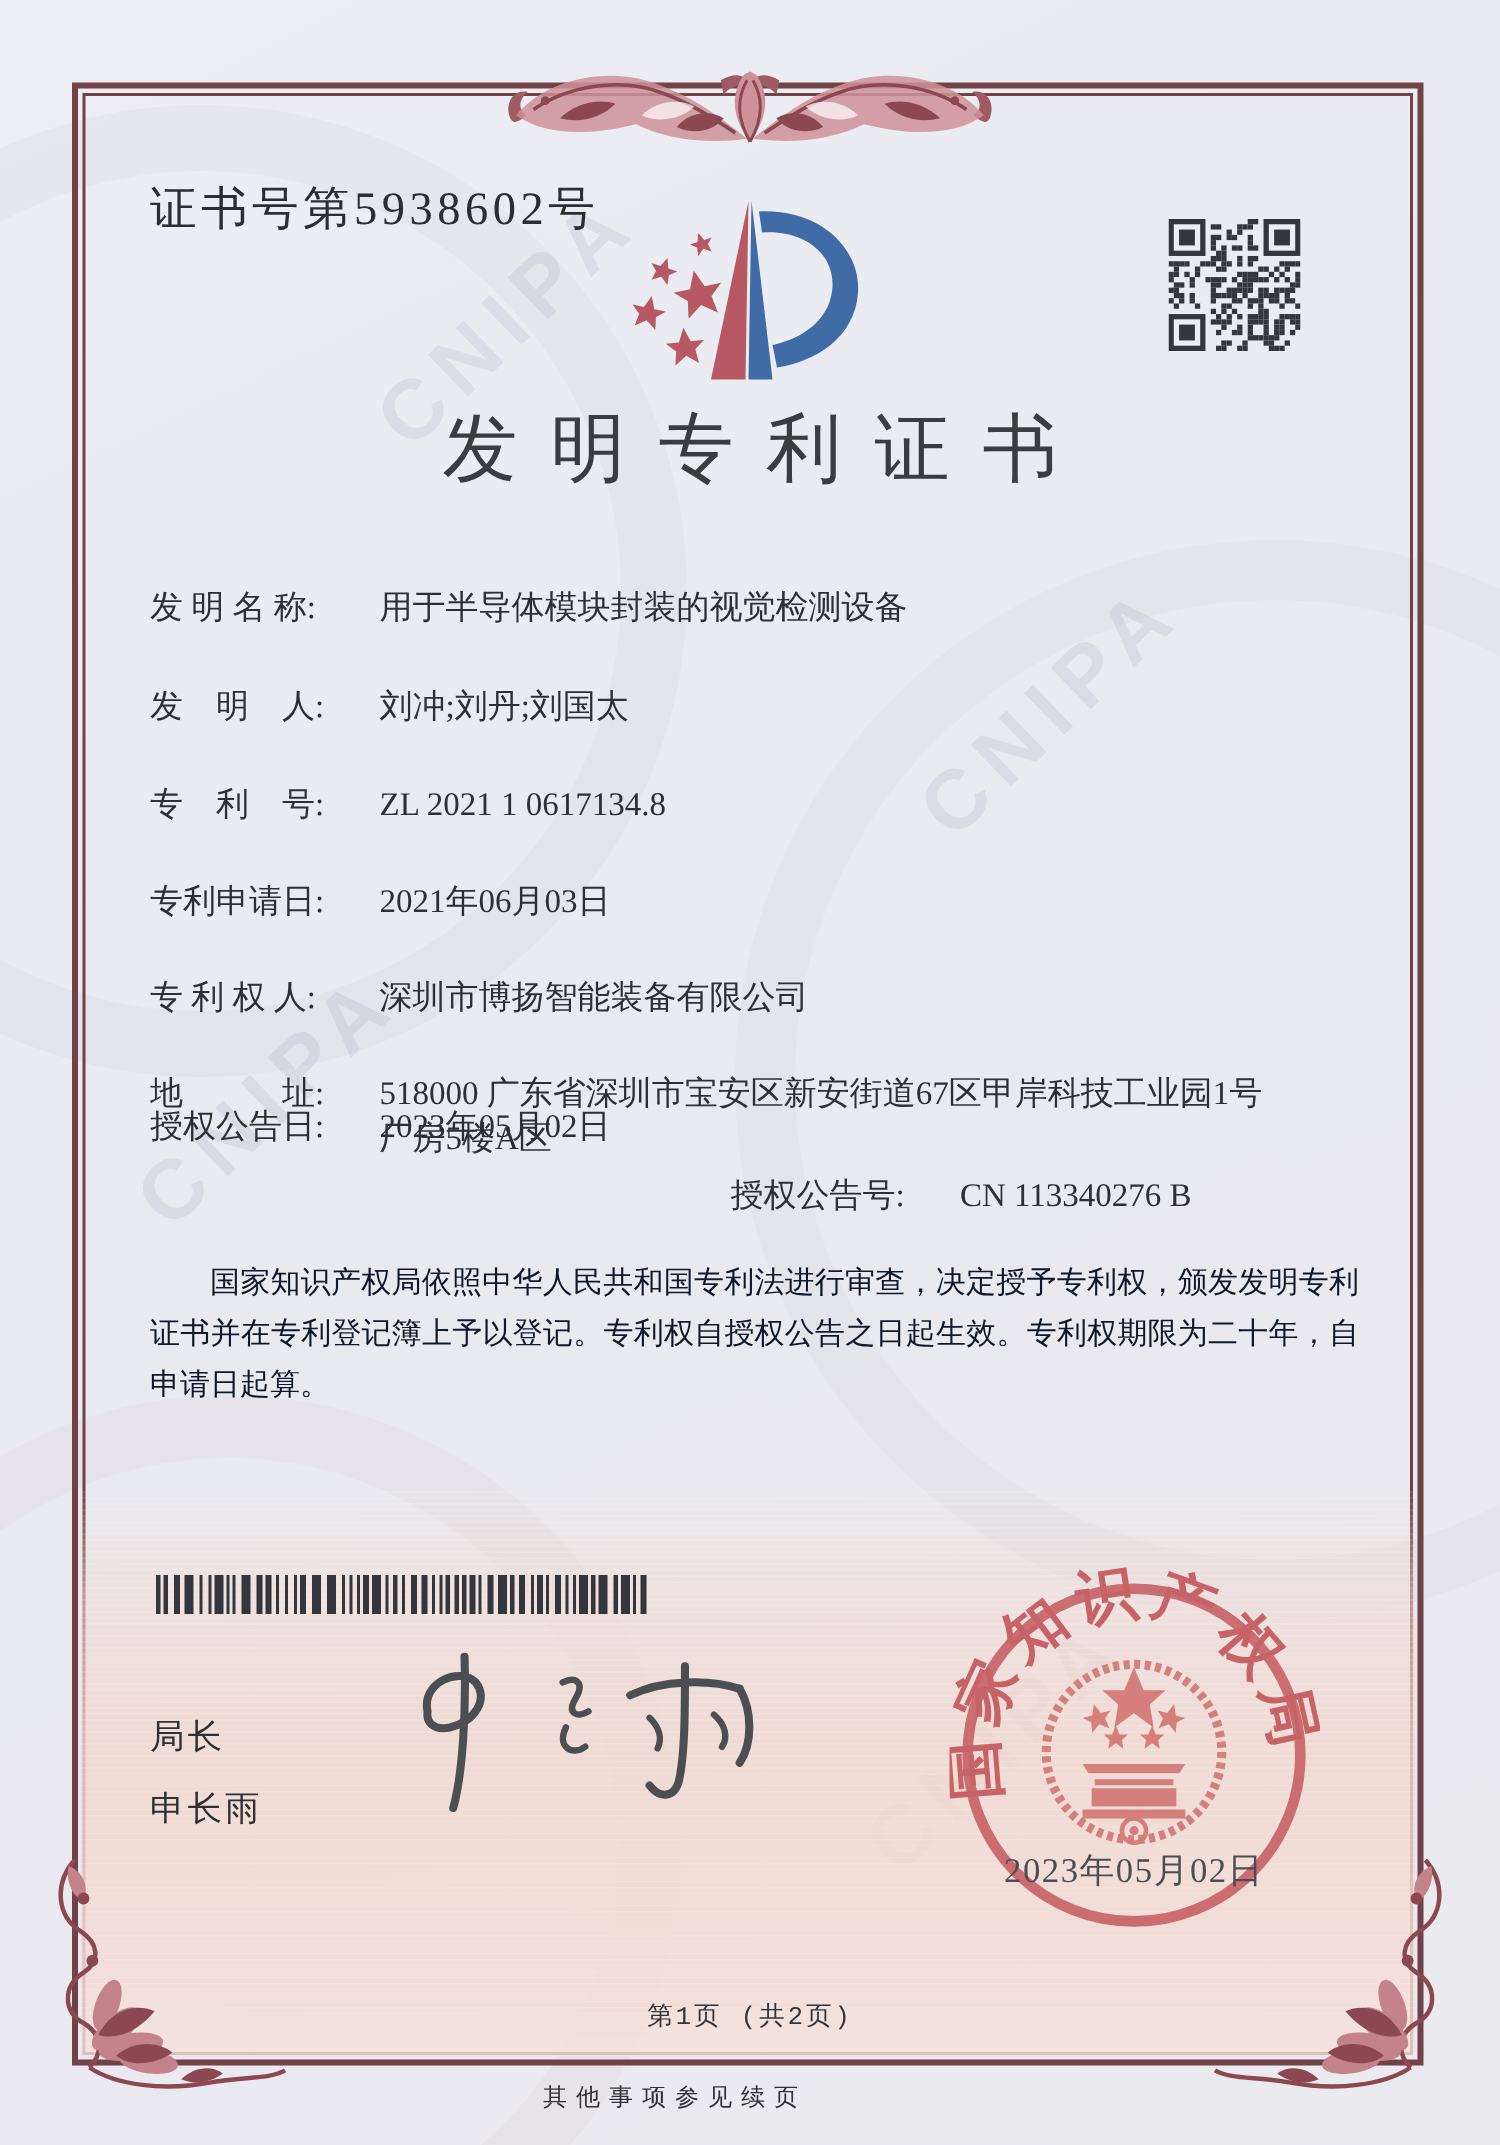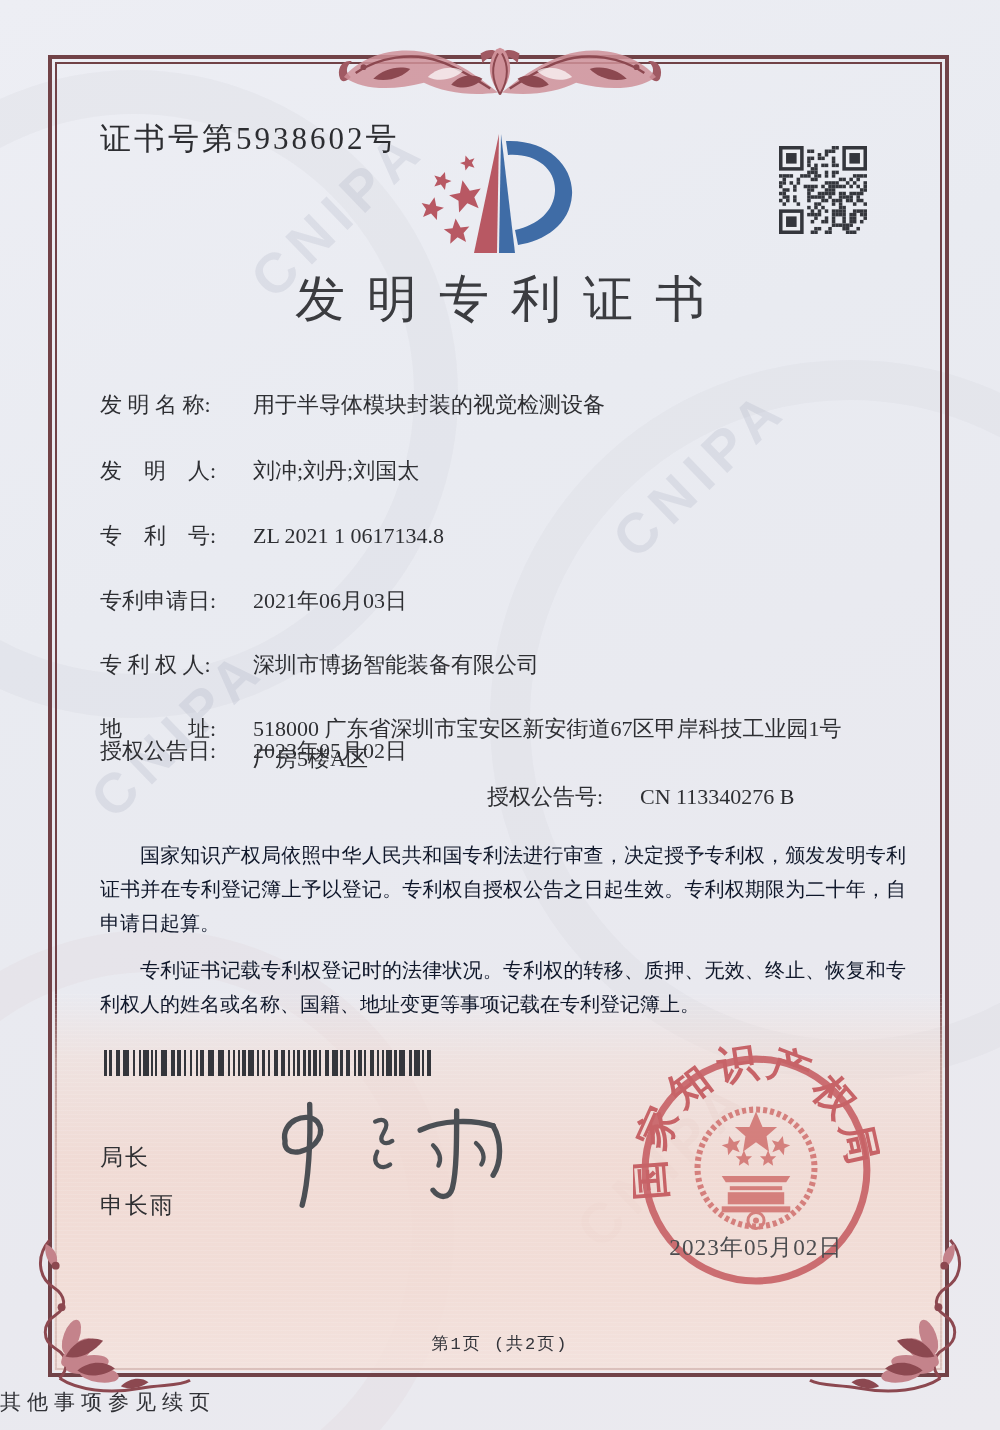--- a/index.html
+++ b/index.html
@@ -50,21 +50,21 @@
   .paras{left:100px;top:838px;width:806px;font-size:20px;line-height:34px;
     text-align:justify;color:#0f172a;}
   .paras p{margin:0 0 13px 0;text-indent:2em;}
   .barcode{left:104px;top:1050px;width:328px;height:26px;}
   .signer{left:100px;font-family:"Liberation Sans","DejaVu Sans",sans-serif;
     font-size:23px;letter-spacing:2px;color:#2f3033;}
   .sig{left:238px;top:1098px;width:300px;height:118px;}
   .seal{left:633px;top:1043px;width:247px;height:247px;opacity:0.92;}
   .pageinfo{left:0;top:1332px;width:1000px;text-align:center;font-size:17px;
     letter-spacing:2px;color:#33343a;font-family:Liberation Mono, monospace;}
-  .contnote{left:0;top:1388px;width:900px;text-align:left;font-size:21px;
+  .contnote{left:0;top:1388px;width:900px;text-align:center;font-size:16px;
     letter-spacing:6px;color:#303136;}
   .orn-top{left:330px;top:34px;width:340px;height:78px;}
   .orn-bl{left:26px;top:1238px;width:168px;height:168px;}
   .orn-br{left:806px;top:1238px;width:168px;height:168px;transform:scaleX(-1);}
 </style>
 </head>
 <body>
 
 <div class="arc arc1"></div>
 <div class="arc arc2"></div>
@@ -348,21 +348,20 @@
   <span class="lbl">授权公告日: </span>
   <span class="val">2023年05月02日</span>
 </div>
 <div class="abs pair2" style="top:782px;">
   <span class="lbl">授权公告号: </span>
   <span class="val">CN 113340276 B</span>
 </div>
 
 <div class="abs paras">
   <p>国家知识产权局依照中华人民共和国专利法进行审查，决定授予专利权，颁发发明专利证书并在专利登记簿上予以登记。专利权自授权公告之日起生效。专利权期限为二十年，自申请日起算。</p>
-  <p>专利证书记载专利权登记时的法律状况。专利权的转移、质押、无效、终止、恢复和专利权人的姓名或名称、国籍、地址变更等事项记载在专利登记簿上。</p>
 </div>
 
 <svg class="abs barcode" id="barcodeBox" viewBox="0 0 328 26" preserveAspectRatio="none" fill="#34363c">
     <rect x="0" y="0" width="3" height="26"></rect>
     <rect x="5" y="0" width="3" height="26"></rect>
     <rect x="12" y="0" width="4" height="26"></rect>
     <rect x="19" y="0" width="6" height="26"></rect>
     <rect x="29" y="0" width="2" height="26"></rect>
     <rect x="35" y="0" width="2" height="26"></rect>
     <rect x="39" y="0" width="6" height="26"></rect>

